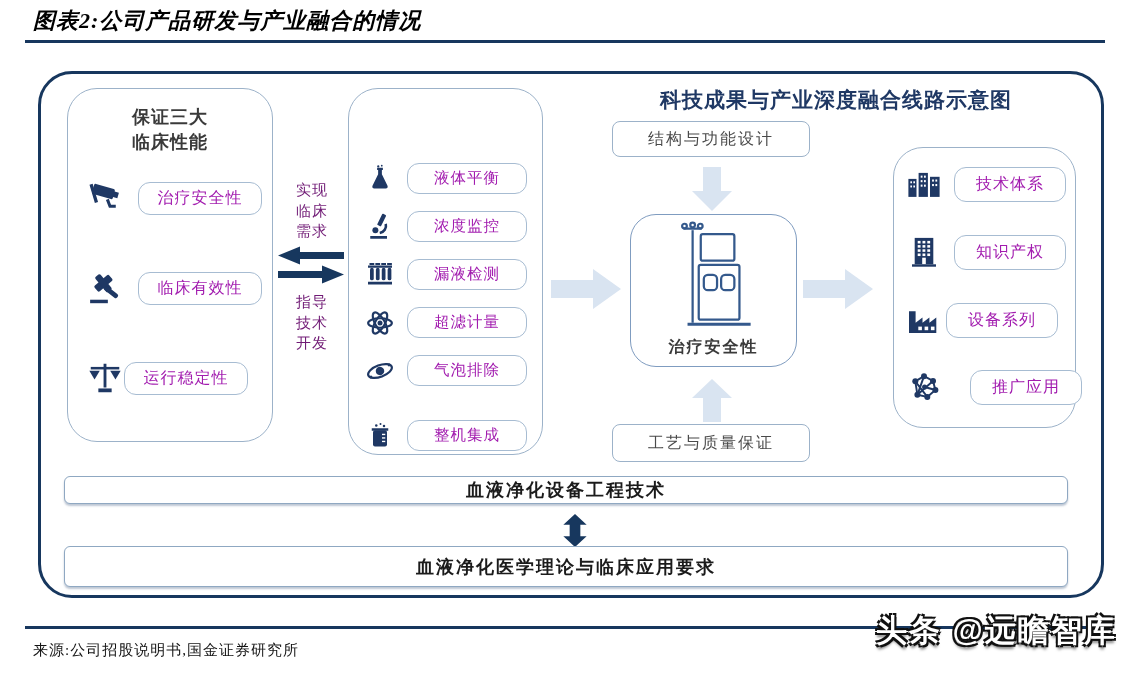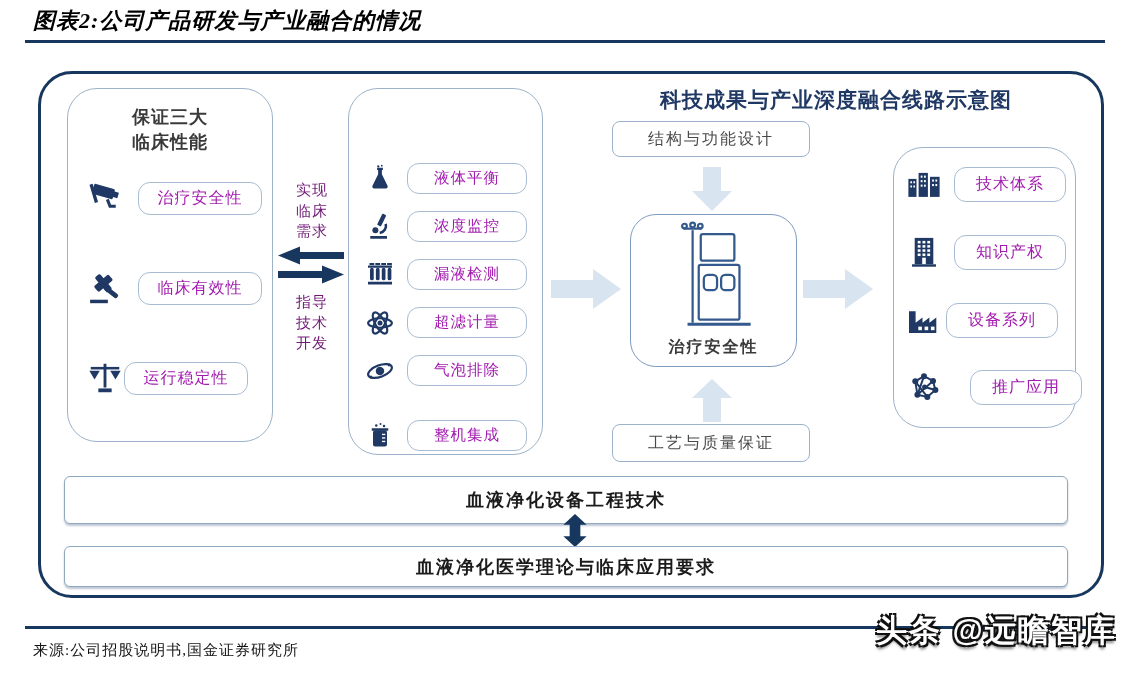--- a/index.html
+++ b/index.html
@@ -87,21 +87,21 @@
   .pale { fill:#d9e4f1; }
   .navyfill { fill:#17375e; }
 
   
   .bar {
     border:1.6px solid #8fa8c2; border-radius:6px; background:#fff;
     box-shadow:0 2px 2px rgba(110,130,160,.45);
     display:flex; align-items:center; justify-content:center;
     font-weight:700; font-size:18px; color:#1b1b1b; letter-spacing:2px;
   }
-  .bar1 { left:64px; top:476px; width:1004px; height:48px; }
+  .bar1 { left:64px; top:476px; width:1004px; height:28px; }
   .bar2 { left:64px; top:546px; width:1004px; height:41px; }
 
   
   .source {
     left:33px; top:641px; font-family:"Liberation Serif", serif;
     font-size:15px; color:#141414; letter-spacing:1px;
   }
   .watermark {
     left:876px; top:610px; font-weight:700; font-size:31px; color:#fff;
     letter-spacing:2px; z-index:5;

